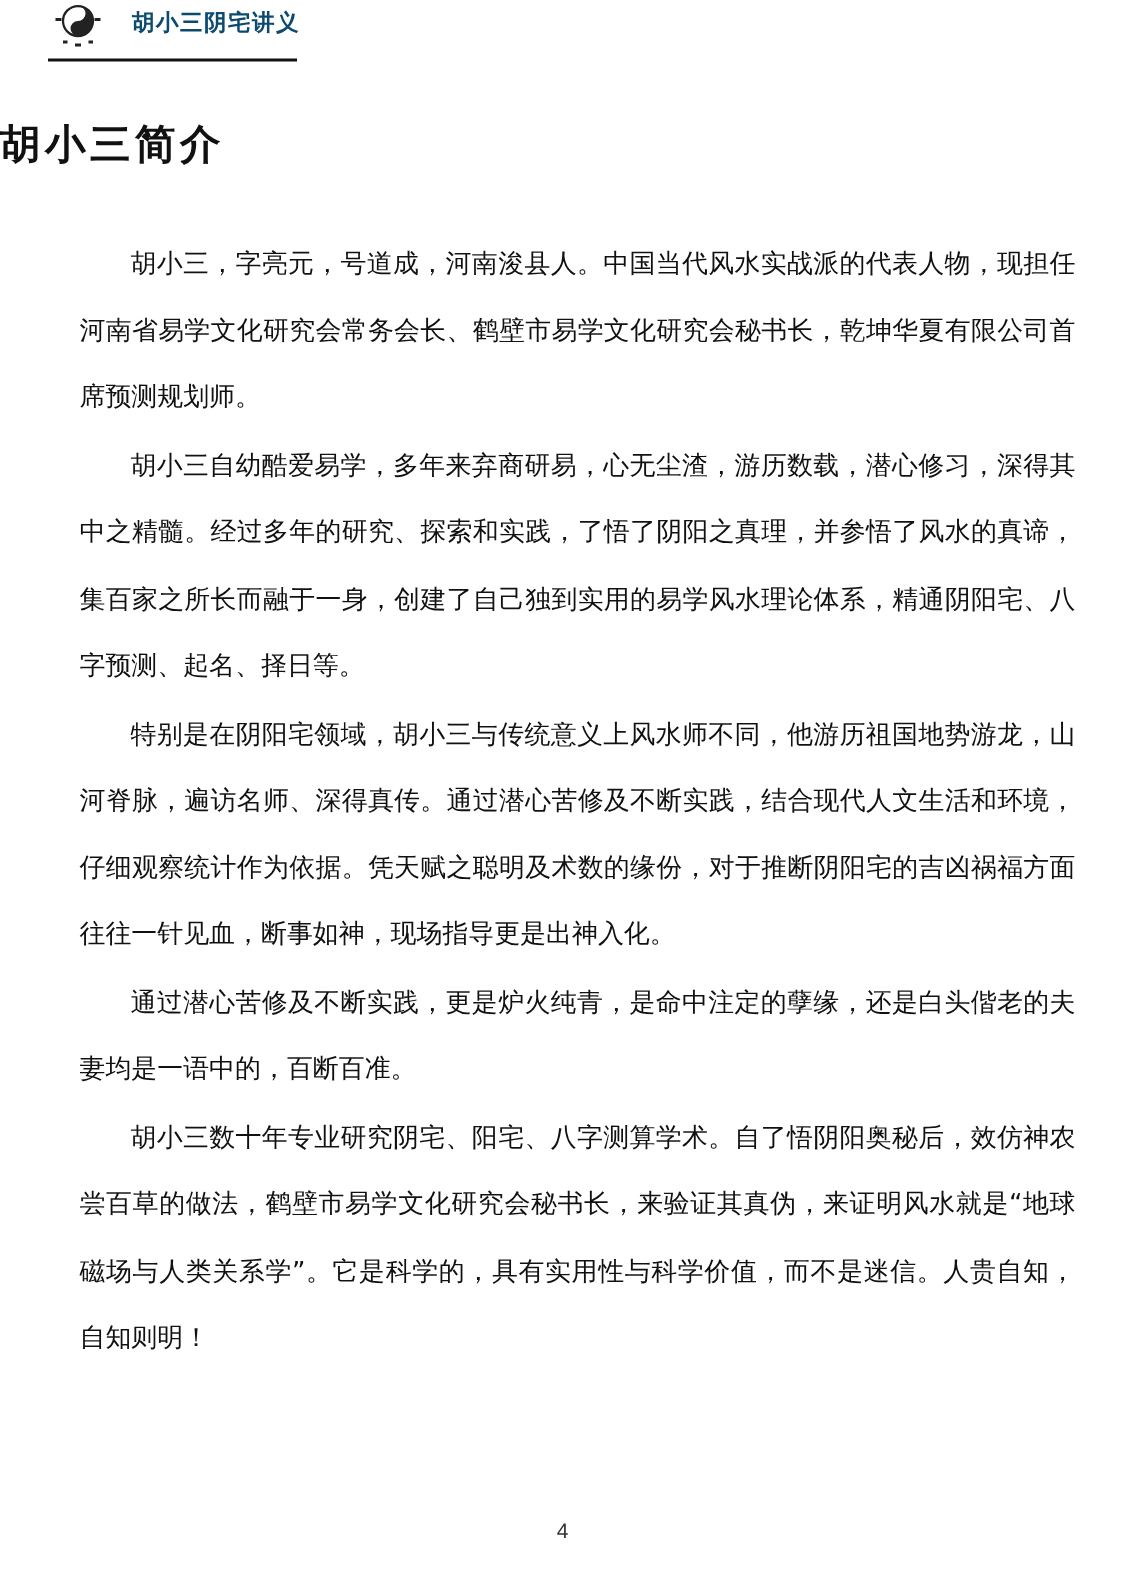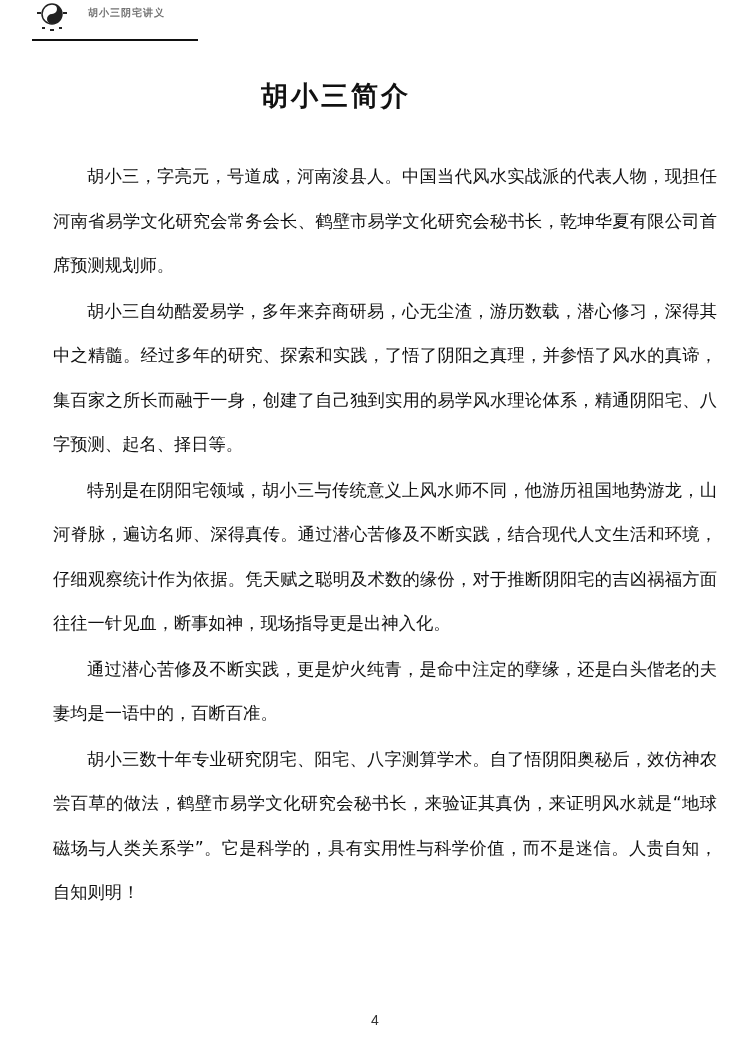--- a/index.html
+++ b/index.html
@@ -1,23 +1,23 @@
 <!DOCTYPE html>
 <html><head>
 <meta charset="utf-8">
 <style>
   html, body { margin: 0; padding: 0; background: #ffffff; }
   body { width: 750px; height: 1060px; position: relative; overflow: hidden;
          font-family: "DejaVu Serif", "Liberation Serif", serif; color: #111; }
   .header { position: absolute; left: 30px; top: 0; width: 170px; height: 42px; }
   .logo { position: absolute; left: 4px; top: 0; width: 36px; height: 34px; }
-  .header-title { position: absolute; left: 58px; top: 6px; font-size: 10px; letter-spacing: 1px;
-                  font-family: "DejaVu Sans", sans-serif; font-weight: bold; color: #737373; white-space: nowrap; }
+  .header-title { position: absolute; left: 58px; top: 6px; font-size: 15px; letter-spacing: 1px;
+                  font-family: "DejaVu Sans", sans-serif; font-weight: bold; color: #0c4a6e; white-space: nowrap; }
   .header-rule { position: absolute; left: 32px; top: 39px; width: 166px; height: 2px; background: #111; }
-  .title { position: absolute; left: 0; width: 672px; top: 78px; text-align: center;
+  .title { position: absolute; left: 0; width: 672px; top: 78px; text-align: left;
            font-size: 27px; font-weight: bold; letter-spacing: 3px; font-family: "DejaVu Sans", sans-serif; }
   .body { position: absolute; left: 52px; top: 153px; width: 666px; }
   .para { margin: 1px; font-size: 17.3px; line-height: 44.5px; text-indent: 34px; text-align: justify;
           font-weight: normal; font-family: "DejaVu Sans", sans-serif; }
   .page-number { position: absolute; left: 0; width: 750px; top: 1012px; text-align: center;
                  font-size: 14px; font-family: "Liberation Sans", sans-serif; color: #333; }
 </style>
 </head>
 <body>
 

